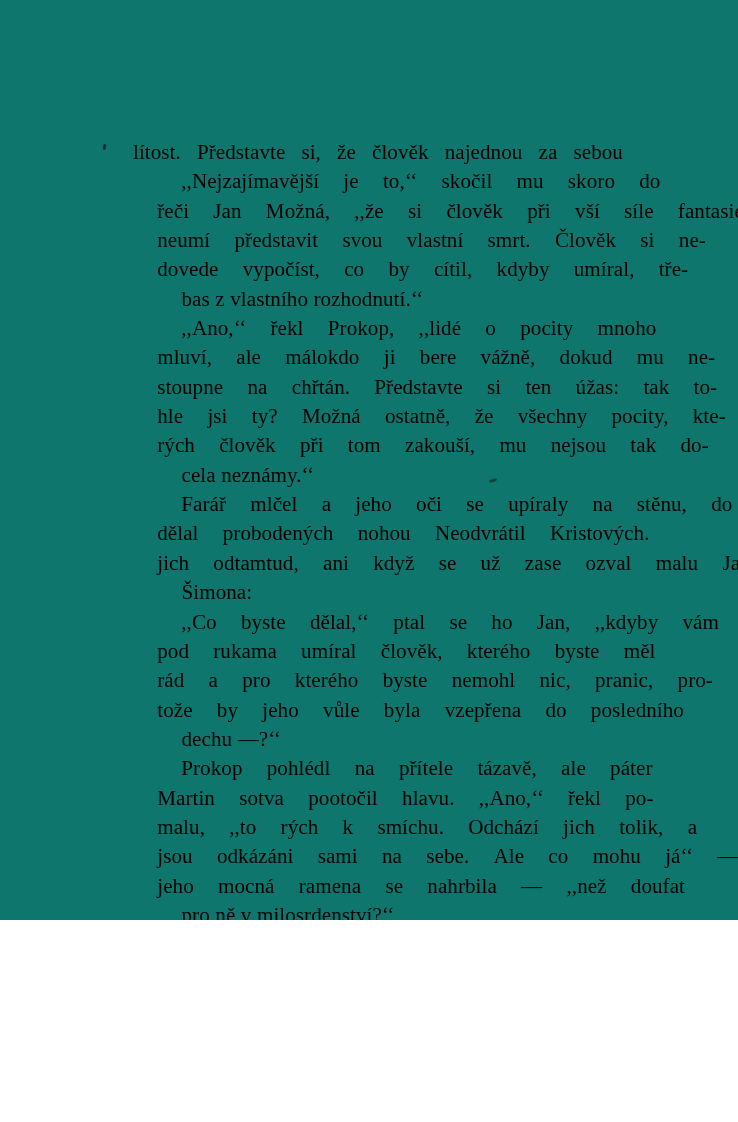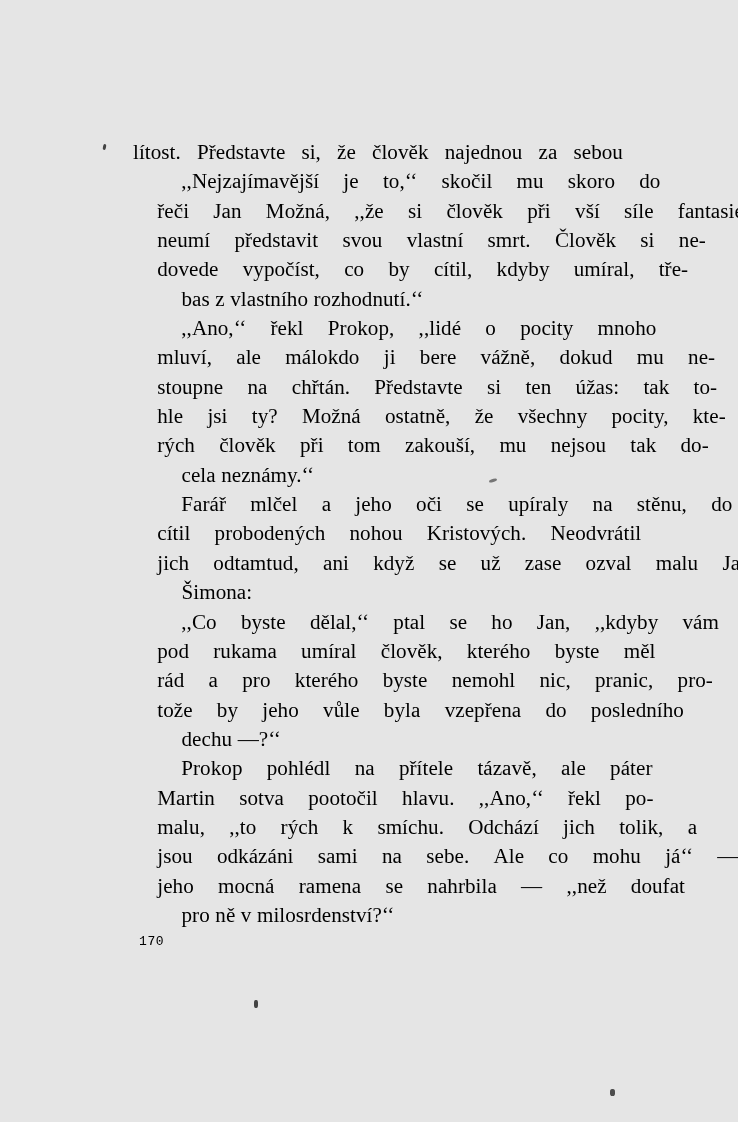--- a/index.html
+++ b/index.html
@@ -9,23 +9,23 @@
     background: #ffffff;
   }
   body {
     font-family: "Liberation Serif", "DejaVu Serif", serif;
     color: #000000;
   }
 
   #page {
     position: relative;
     width: 738px;
-    height: 1122px;
+    height: 920px;
     margin: 0 auto;
-    background: #e5e5e5;
+    background: #0f766e;
     overflow: hidden;
   }
 
   
   #textblock {
     position: absolute;
     left: 133px;
     top: 138px;
     width: 490px;
   }
@@ -222,25 +222,25 @@
           <span class="w">a</span>
           <span class="w">jeho</span>
           <span class="w">oči</span>
           <span class="w">se</span>
           <span class="w">upíraly</span>
           <span class="w">na</span>
           <span class="w">stěnu,</span>
           <span class="w">do</span>
         </span>
         <span class="line j">
-          <span class="w">cítil</span>
+          <span class="w">dělal</span>
           <span class="w">probodených</span>
           <span class="w">nohou</span>
+          <span class="w">Neodvrátil</span>
           <span class="w">Kristových.</span>
-          <span class="w">Neodvrátil</span>
         </span>
         <span class="line j">
           <span class="w">jich</span>
           <span class="w">odtamtud,</span>
           <span class="w">ani</span>
           <span class="w">když</span>
           <span class="w">se</span>
           <span class="w">už</span>
           <span class="w">zase</span>
           <span class="w">ozval</span>

